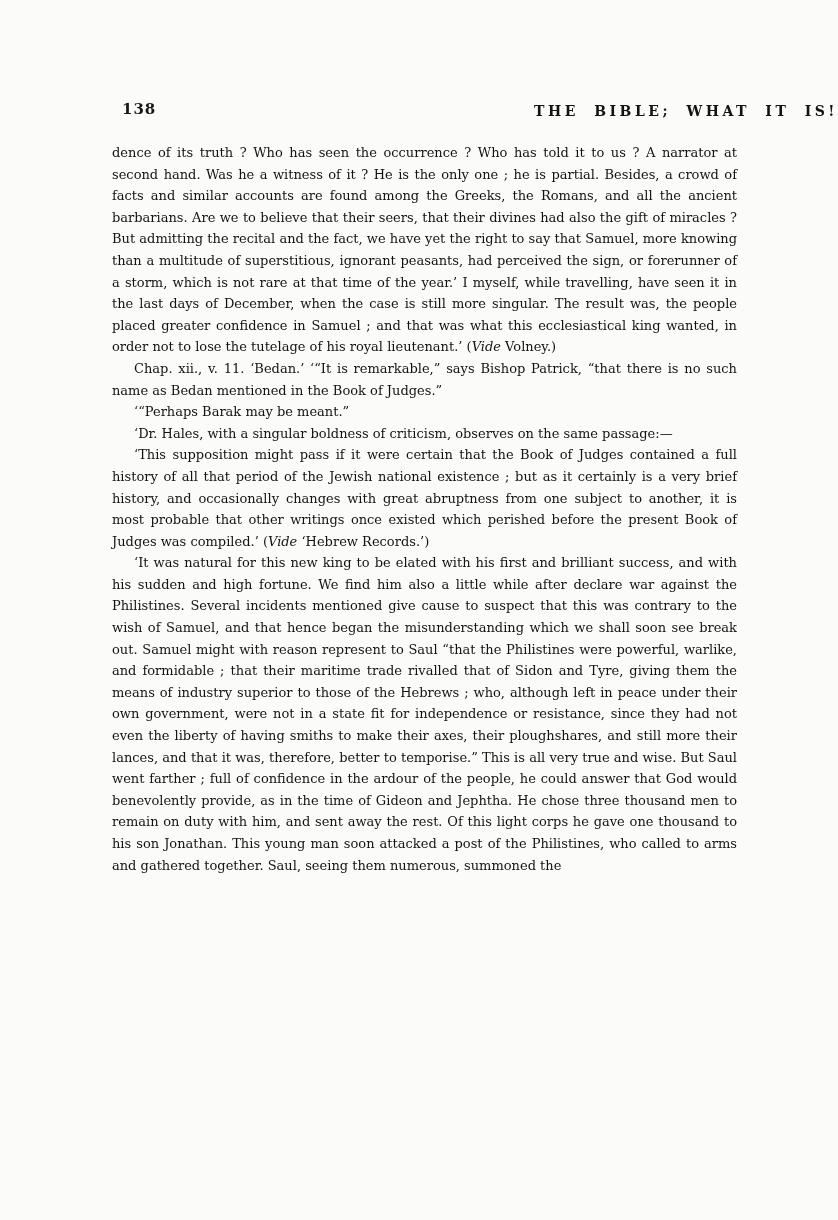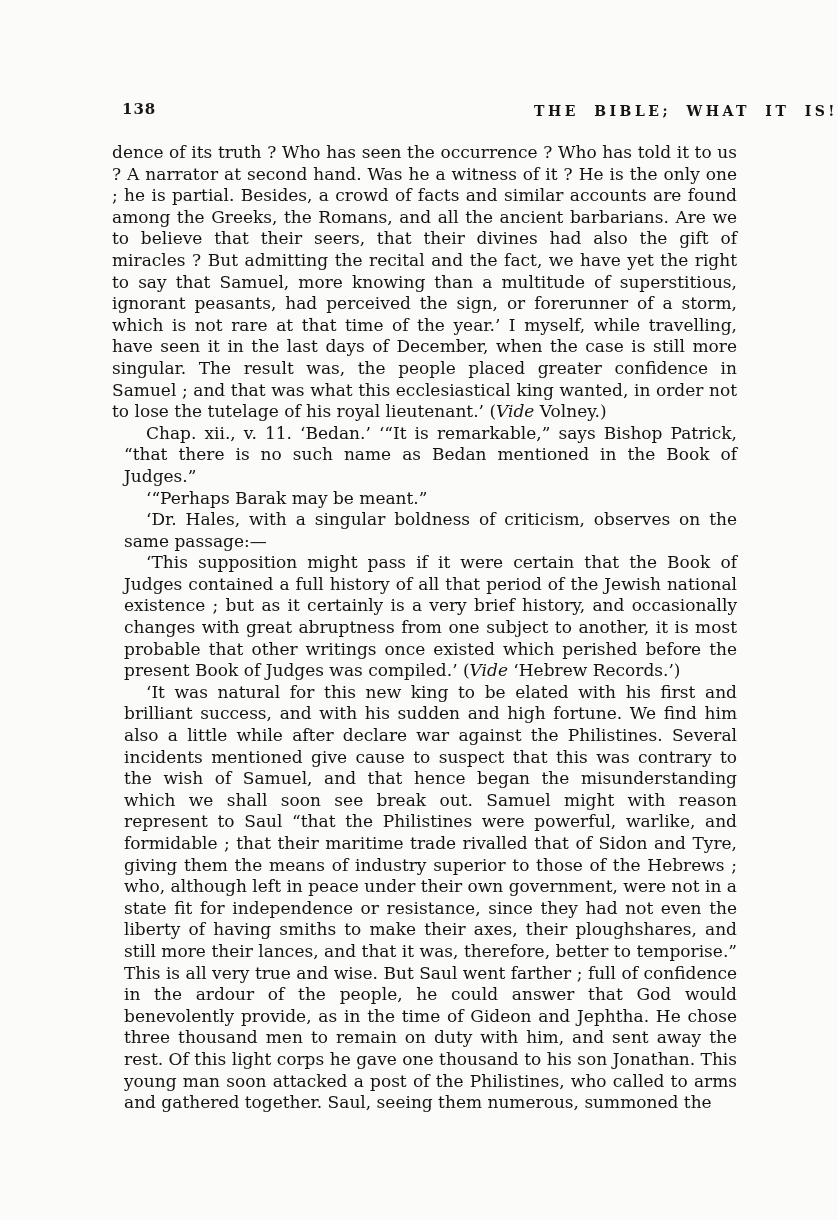--- a/index.html
+++ b/index.html
@@ -20,26 +20,26 @@
   }
   .running-title{
     display:block;text-align:right;
     font-size:14px;font-weight:bold;
     letter-spacing:3.5px;word-spacing:7px;
     padding-top:3px;
     color:#15120f;
   }
   .text-block{
     position:absolute;top:142px;left:112px;width:625px;
-    font-size:17px;line-height:21.6px;
+    font-size:13px;line-height:21.6px;
     text-align:justify;
     color:#15120f;
   }
   .text-block p{margin:0;padding:0;}
-  .text-block p.indent{text-indent:22px;margin-left:12px;}
+  .text-block p.indent{text-indent:22px;}
   .text-block p.noindent{text-indent:0;}
 </style>
 </head>
 <body>
 
 <header class="running-head">
   <span class="page-num">138</span>
   <span class="running-title">THE BIBLE; WHAT IT IS!</span>
 </header>
 

